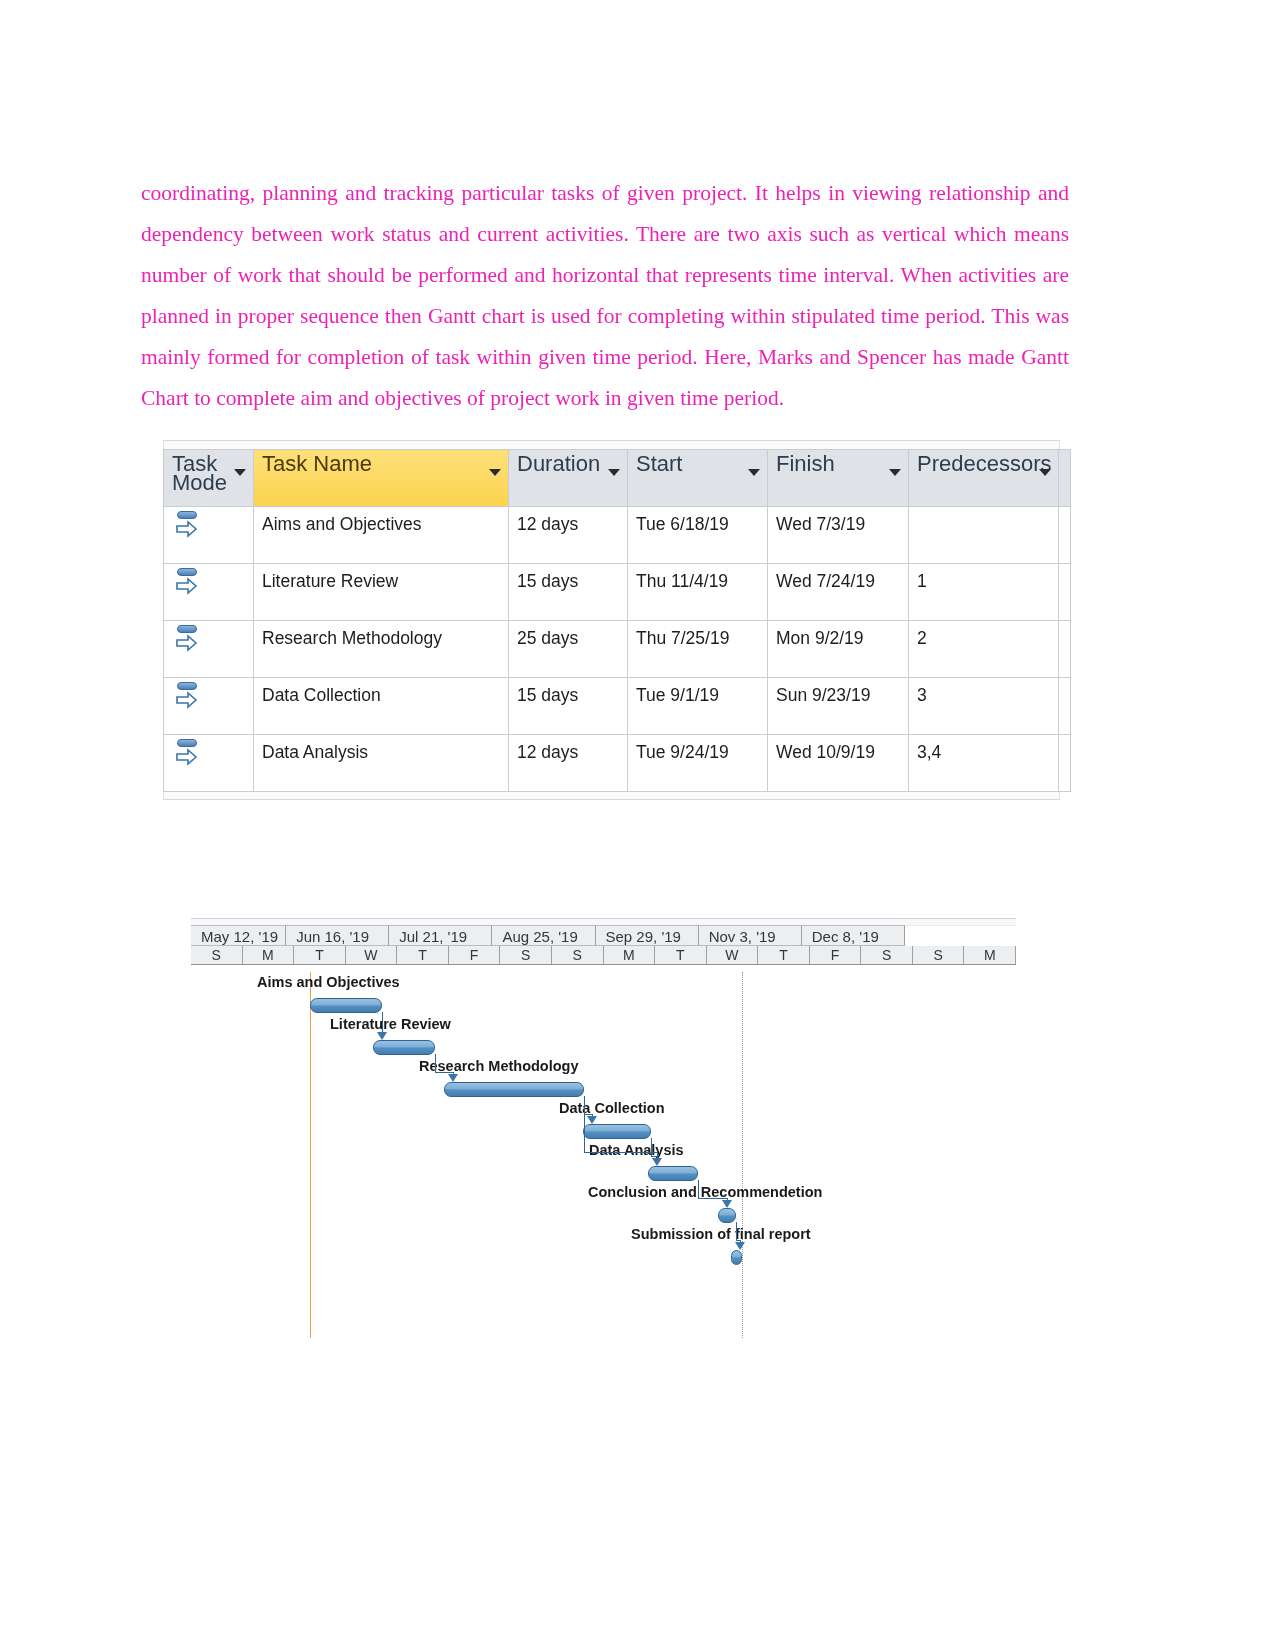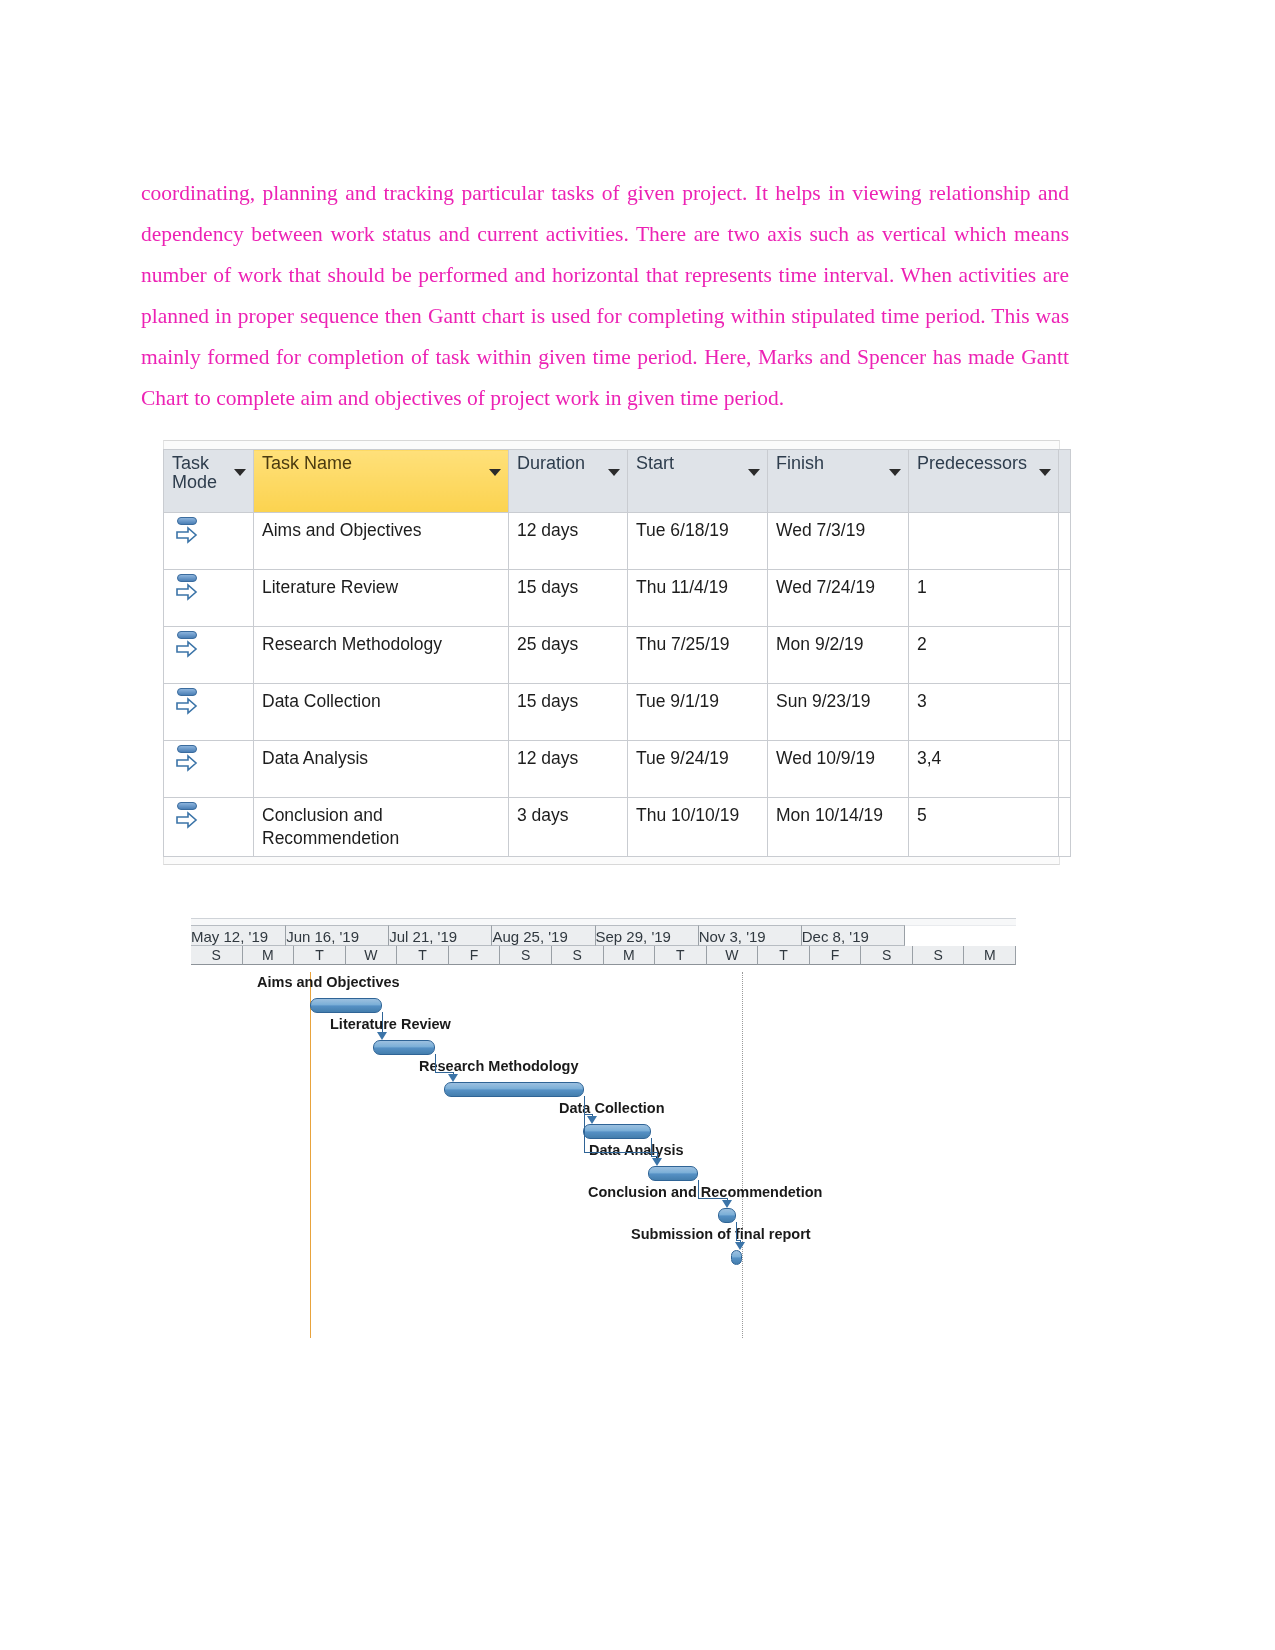--- a/index.html
+++ b/index.html
@@ -52,25 +52,25 @@
   }
   table.tt th, table.tt td {
     border: 1px solid #c9ccd1;
     vertical-align: top;
     padding: 0;
   }
   table.tt thead th {
     background: #dfe3e8;
     color: #2e3d4d;
     font-weight: normal;
-    font-size: 18px;
+    font-size: 22px;
     height: 44px;
     text-align: left;
     position: relative;
-    padding: 4px 6px 14px 8px;
+    padding: 4px 6px 8px 8px;
     line-height: 19px;
   }
   table.tt thead th.hl {
     background: #fcd964;
     background: linear-gradient(180deg,#ffe07a 0%,#fbd34f 100%);
     color: #4a3a10;
   }
   .th-arrow {
     position: absolute;
     right: 7px;
@@ -147,21 +147,21 @@
   .tl-row { display: flex; width: 825px; }
   .tl-months .cell {
     background: #eceef0;
     border-right: 1px solid #9aa0a6;
     border-bottom: 1px solid #b7bcc2;
     border-top: 1px solid #b7bcc2;
     font-size: 15px;
     color: #30383f;
     height: 21px;
     line-height: 21px;
-    padding-left: 0;
+    padding-left: 10px;
     box-sizing: border-box;
     overflow: hidden;
     white-space: nowrap;
   }
   .tl-days .cell {
     background: #eceef0;
     border-right: 1px solid #9aa0a6;
     border-bottom: 1px solid #8d9399;
     font-size: 14px;
     color: #30383f;
@@ -342,36 +342,20 @@
               <svg width="24" height="18" style="position:absolute;left:0;top:9px" viewBox="0 0 24 18">
                 <path d="M1 6 L12 6 L12 2 L20 9 L12 16 L12 12 L1 12 Z" fill="#ffffff" stroke="#3b74a8" stroke-width="1.6"></path>
               </svg>
             </span>
           </td>
           <td class="name-cell">Data Analysis</td>
           <td>12 days</td>
           <td>Tue 9/24/19</td>
           <td>Wed 10/9/19</td>
           <td>3,4</td>
-          <td></td>
-        </tr>
-        <tr>
-          <td class="mode-cell">
-            <span class="mode-icon">
-              <span class="pin"></span>
-              <svg width="24" height="18" style="position:absolute;left:0;top:9px" viewBox="0 0 24 18">
-                <path d="M1 6 L12 6 L12 2 L20 9 L12 16 L12 12 L1 12 Z" fill="#ffffff" stroke="#3b74a8" stroke-width="1.6"></path>
-              </svg>
-            </span>
-          </td>
-          <td class="name-cell">Conclusion and<br>Recommendetion</td>
-          <td>3 days</td>
-          <td>Thu 10/10/19</td>
-          <td>Mon 10/14/19</td>
-          <td>5</td>
           <td></td>
         </tr>
       </tbody>
   </table>
   <div class="tt-botline"></div>
 </div>
 
 <div id="gantt">
   <div id="gantt-top-rule"></div>
   <div id="timeline">

